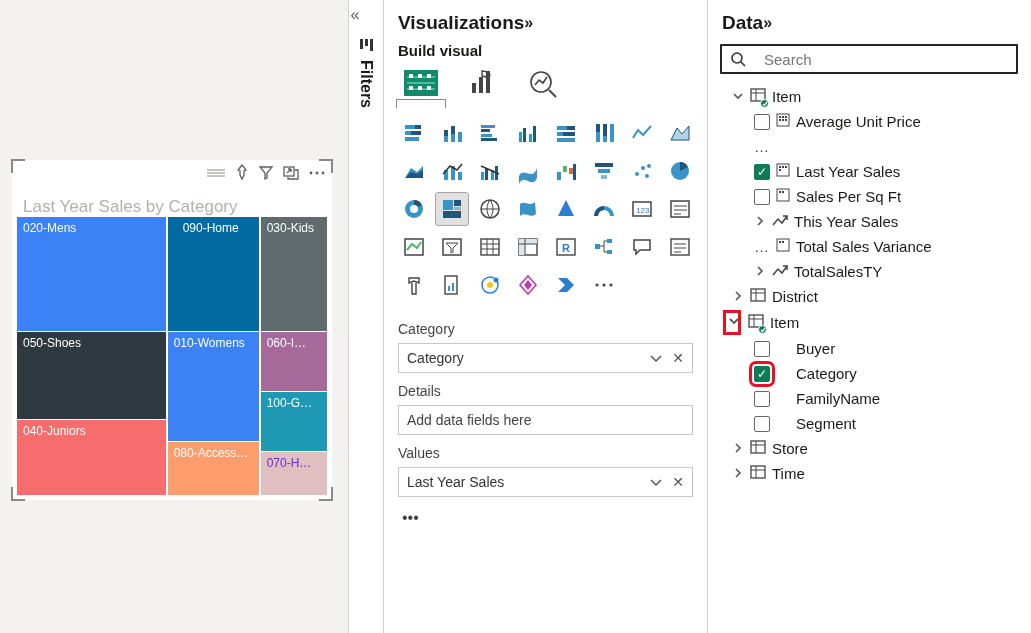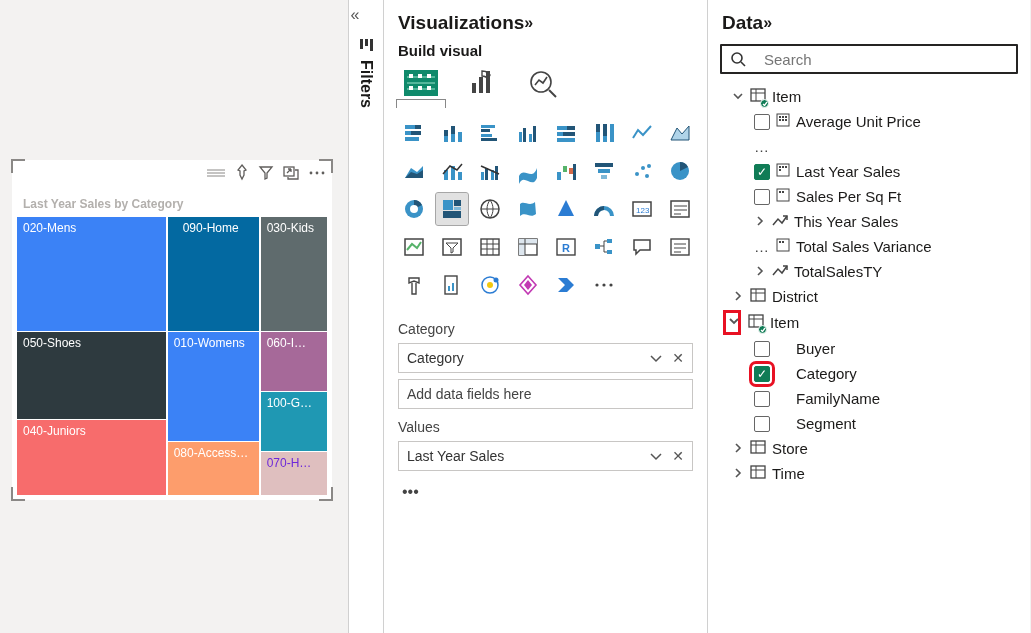--- a/index.html
+++ b/index.html
@@ -17,21 +17,21 @@
   
   #canvas{position:absolute;left:12px;top:160px;width:320px;height:340px;background:var(--pane);border:1px solid #fff;}
   
   .corner{position:absolute;width:14px;height:14px;border:2px solid #8a8886;}
   .ctl{top:-2px;left:-2px;border-right:none;border-bottom:none;}
   .ctr{top:-2px;right:-2px;border-left:none;border-bottom:none;}
   .cbl{bottom:-2px;left:-2px;border-right:none;border-top:none;}
   .cbr{bottom:-2px;right:-2px;border-left:none;border-top:none;}
   .tilebar{position:absolute;top:4px;right:6px;display:flex;gap:10px;align-items:center;} 
   .tb-icon svg{display:block;}
-  .tm-title{position:absolute;top:36px;left:10px;font-size:12px;color:#b3b0ad;font-weight:bold;}
+  .tm-title{position:absolute;top:36px;left:10px;font-size:17px;color:#b3b0ad;}
   .treemap{position:absolute;top:56px;left:4px;right:4px;bottom:4px;font-size:12px;color:#fff;}
   .tile{position:absolute;padding:4px 6px;overflow:hidden;white-space:nowrap;text-overflow:ellipsis;}
 
   
   #filters-strip{position:absolute;left:348px;top:0;width:36px;height:100%;background:var(--pane);border-left:1px solid #d0d0d0;border-right:1px solid #d0d0d0;}
   #filters-strip .chev{position:absolute;top:6px;left:0;right:0;text-align:center;font-size:16px;}
   #filters-strip .lab{position:absolute;top:38px;left:0;right:0;text-align:center;writing-mode:vertical-rl;font-weight:600;font-size:16px;display:flex;align-items:center;justify-content:center;gap:8px;}
 
   
   #viz-pane{position:absolute;left:384px;top:0;width:324px;height:100%;background:var(--pane);border-right:1px solid #d0d0d0;}
@@ -469,20 +469,21 @@
       <span>Category</span>
       <span style="display:flex;gap:10px;align-items:center;">
         <span class="v"><svg width="12" height="8">
               <polyline points="1,1 6,6 11,1" fill="none" stroke="#555" stroke-width="1.5"></polyline>
             </svg></span>
         <span class="x">✕</span>
       </span>
     </div>
   </div>
   <div class="field-sec">
+    <div class="field-label">Details</div>
     <div class="field-box ph">
       <span>Add data fields here</span>
     </div>
   </div>
   <div class="field-sec">
     <div class="field-label">Values</div>
     <div class="field-box">
       <span>Last Year Sales</span>
       <span style="display:flex;gap:10px;align-items:center;">
         <span class="v"><svg width="12" height="8">

